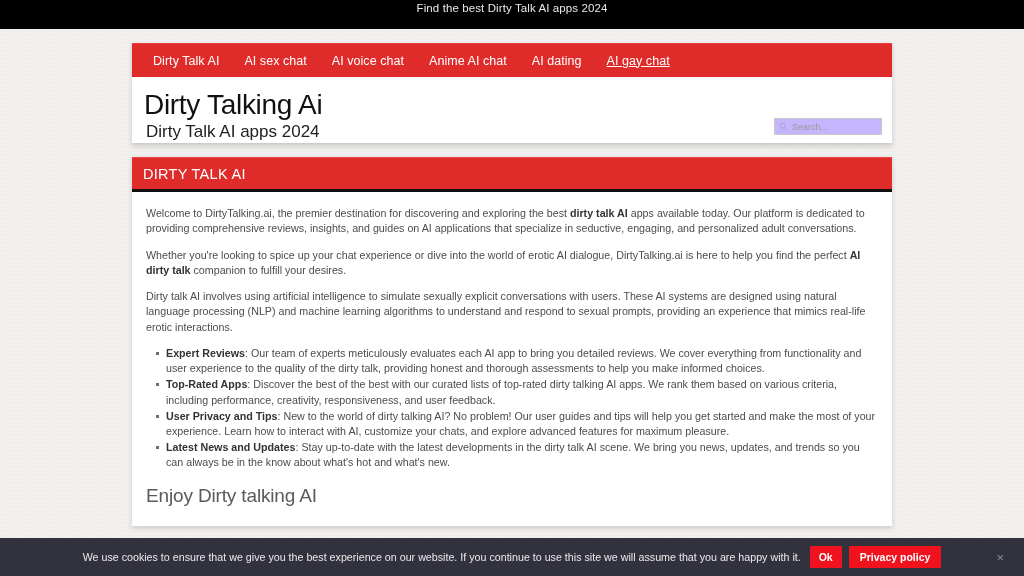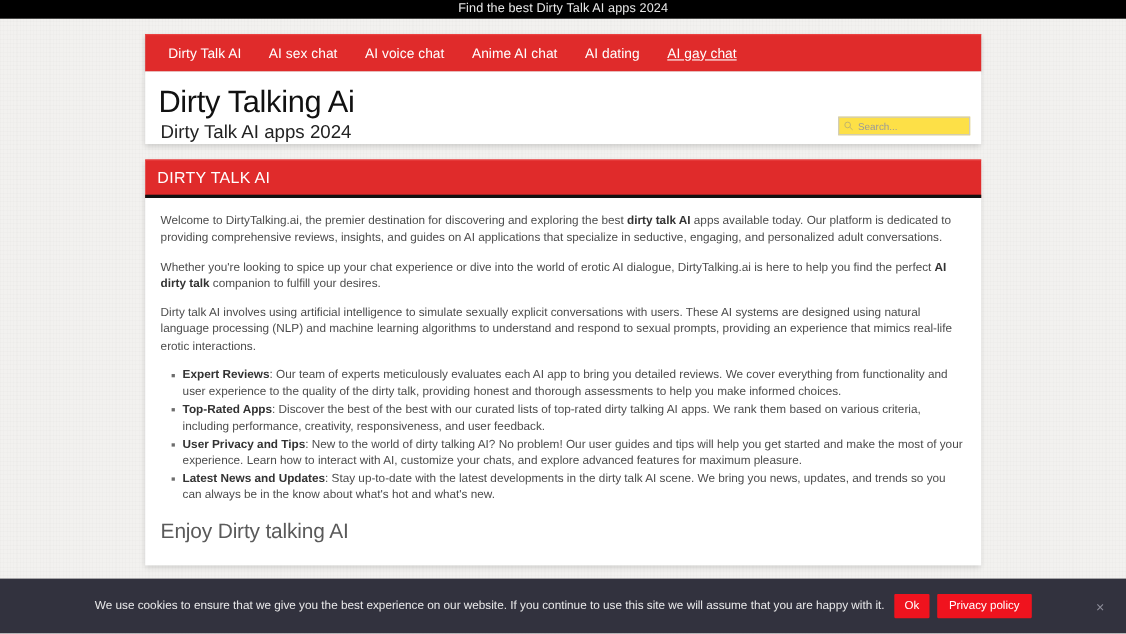--- a/index.html
+++ b/index.html
@@ -14,21 +14,21 @@
     font-family: "Liberation Sans", sans-serif;
     background-color: #f2f1ef;
     background-image:
       repeating-linear-gradient(90deg, rgba(0,0,0,0.012) 0px, rgba(0,0,0,0.012) 1px, rgba(255,255,255,0) 1px, rgba(255,255,255,0) 3px),
       repeating-linear-gradient(0deg, rgba(0,0,0,0.010) 0px, rgba(0,0,0,0.010) 1px, rgba(255,255,255,0) 1px, rgba(255,255,255,0) 4px);
     position: relative;
   }
 
   
   .topbar {
-    height: 17px;
+    height: 29px;
     background: #000;
     color: #e8e8e8;
     font-size: 11.5px;
     line-height: 17px;
     text-align: center;
     letter-spacing: .1px;
   }
 
   
   .shell {
@@ -76,24 +76,24 @@
   .site-tagline {
     font-size: 17px;
     color: #222;
     margin-top: 3px;
     margin-left: 2px;
   }
   .searchbox {
     position: absolute;
     right: 10px;
     bottom: 8px;
-    width: 120px;
+    width: 108px;
     height: 17px;
     border: 1px solid #c9c9c9;
-    background: #fde047;
+    background: #c4b5fd;
     display: flex;
     align-items: center;
     padding: 0 4px;
   }
   .search-icon {
     width: 9px; height: 9px;
     flex: 0 0 auto;
     margin-right: 4px;
     opacity: .55;
   }
@@ -170,41 +170,42 @@
     width: 3px;
     height: 3px;
     background: #6d6d6d;
   }
   ul.bullets li b { color: #333; font-weight: bold; }
 
   
   .cookiebar {
     position: absolute;
     left: 0; right: 0; bottom: 0;
-    height: 50px;
+    height: 38px;
     background: #32323e;
     display: flex;
     align-items: center;
     justify-content: center;
   }
   .cookie-text {
     color: #e9e9ea;
     font-size: 10.7px;
     margin-right: 9px;
   }
   .cookie-btn {
     background: #f0131e;
     color: #fff;
     border: none;
     font-family: "Liberation Sans", sans-serif;
     font-size: 10.5px;
     padding: 5px 9px;
     margin-right: 7px;
     cursor: pointer;
     border-radius: 1px;
+    font-weight: bold;
   }
   .cookie-btn.wide { padding: 5px 11px; margin-right: 0; }
   .cookie-close {
     position: absolute;
     right: 20px;
     color: #8d8d99;
     font-size: 13px;
     cursor: pointer;
     line-height: 1;
   }

